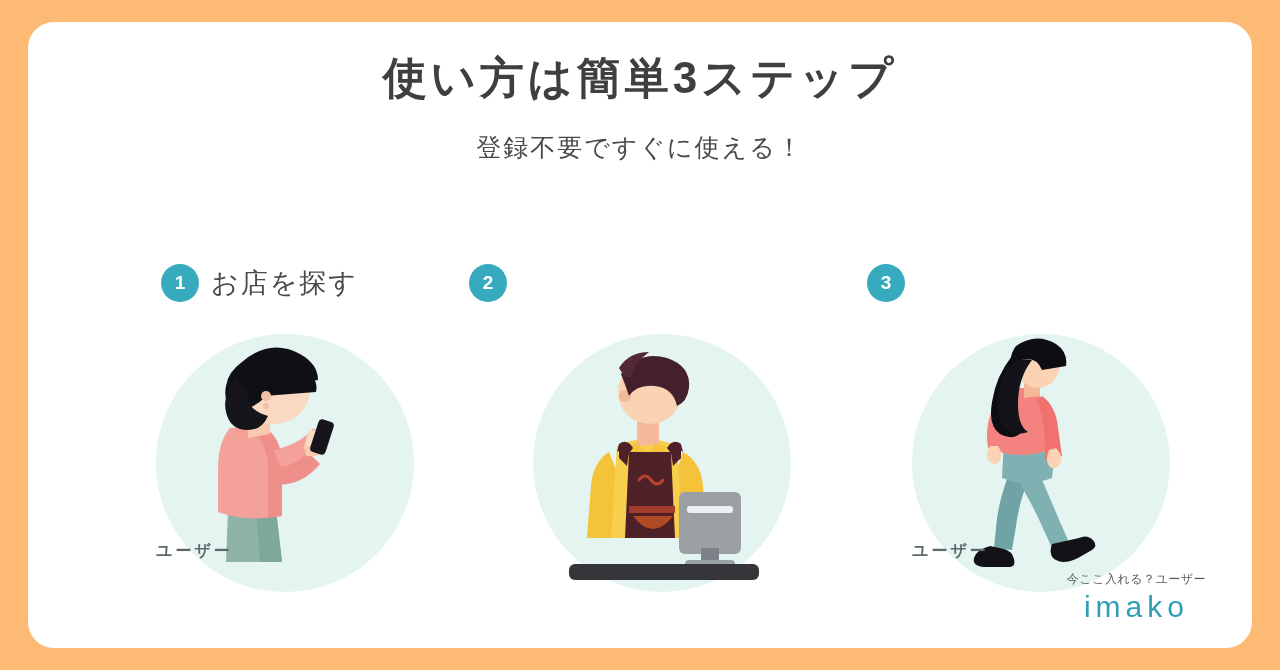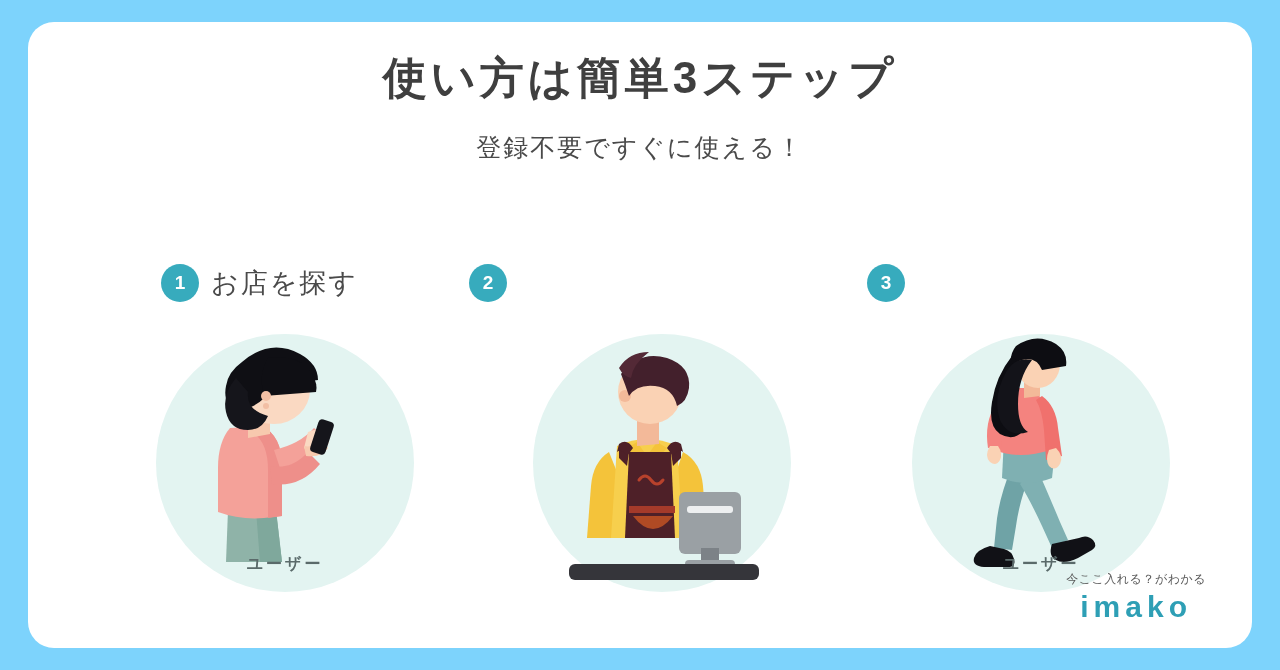--- a/index.html
+++ b/index.html
@@ -4,21 +4,21 @@
 <style>
   * { box-sizing: border-box; margin: 0; padding: 0; }
   html, body {
     width: 1280px; height: 670px;
     font-family: "Liberation Sans", "DejaVu Sans", sans-serif;
     background: #2FABBF;
     overflow: hidden;
   }
   .frame {
     position: absolute; inset: 0;
-    background: #7dd3fc;
+    background: #fdba74;
     padding: 22px 28px;
   }
   .card {
     width: 100%; height: 100%;
     background: #FFFFFF;
     border-radius: 26px;
     position: relative;
     overflow: hidden;
   }
 
@@ -82,43 +82,43 @@
   .scene.c3 { left: 884px; top: 0; }
   .disc {
     position: absolute; inset: 0;
     border-radius: 50%;
     background: #E3F4F1;
   }
   .scene svg { position: absolute; inset: 0; width: 100%; height: 100%; }
   .scene-label {
     position: absolute;
     left: 0; right: 0;
-    top: 220px;
-    text-align: center;
+    top: 207px;
+    text-align: left;
     font-size: 16px;
     font-weight: bold;
     color: #5A6A6A;
     letter-spacing: 3px;
   }
 
   
   .logo {
     position: absolute;
     right: 46px; bottom: 24px;
     text-align: center;
   }
   .logo-tagline {
     font-size: 12px;
     color: #5A5A5A;
     letter-spacing: 0.5px;
     margin-bottom: 2px;
   }
   .logo-word {
     font-size: 30px;
-    font-weight: bold;
+    font-weight: normal;
     color: #2E9FB5;
     letter-spacing: 5px;
   }
 </style>
 </head>
 <body>
 
 <div class="frame">
   <div class="card">
 
@@ -246,18 +246,18 @@
           <path d="M104 12 q20 -14 40 -2 q12 8 10 22 l-24 4 q-6 -14 -20 -10 q-8 2 -10 10 q-4 -14 4 -24 z" fill="#0D0D12"></path>
           <path d="M100 22 q-16 20 -20 46 q-4 24 8 32 q14 8 24 -4 q-18 -10 -16 -34 q2 -22 12 -32 z" fill="#0D0D12"></path>
           <path d="M120 26 q-14 18 -14 44 q0 22 10 28 q-20 6 -28 -12 q-8 -22 6 -48 q10 -16 26 -12 z" fill="#131319"></path>
         </svg>
         <div class="scene-label">ユーザー</div>
       </div>
 
     </div>
 
     <div class="logo">
-      <div class="logo-tagline">今ここ入れる？がわかる</div>
+      <div class="logo-tagline">今ここ入れる？ユーザー</div>
       <div class="logo-word">imako</div>
     </div>
 
   </div>
 </div>
 
 </body></html>

